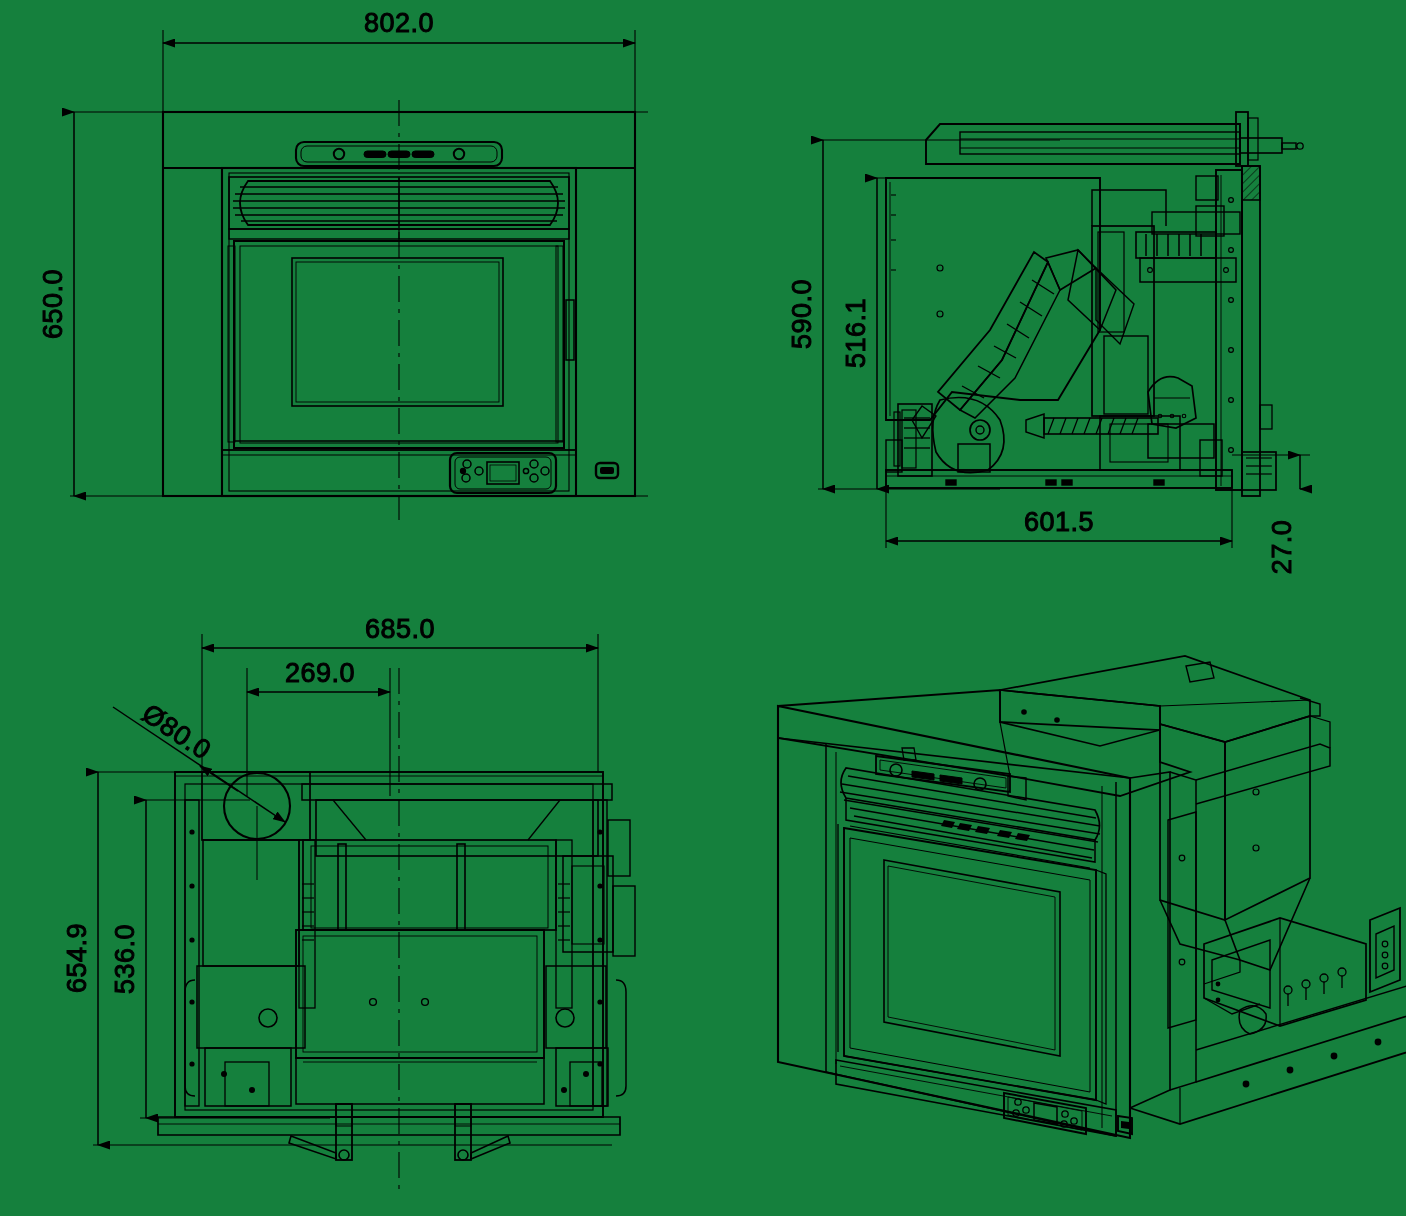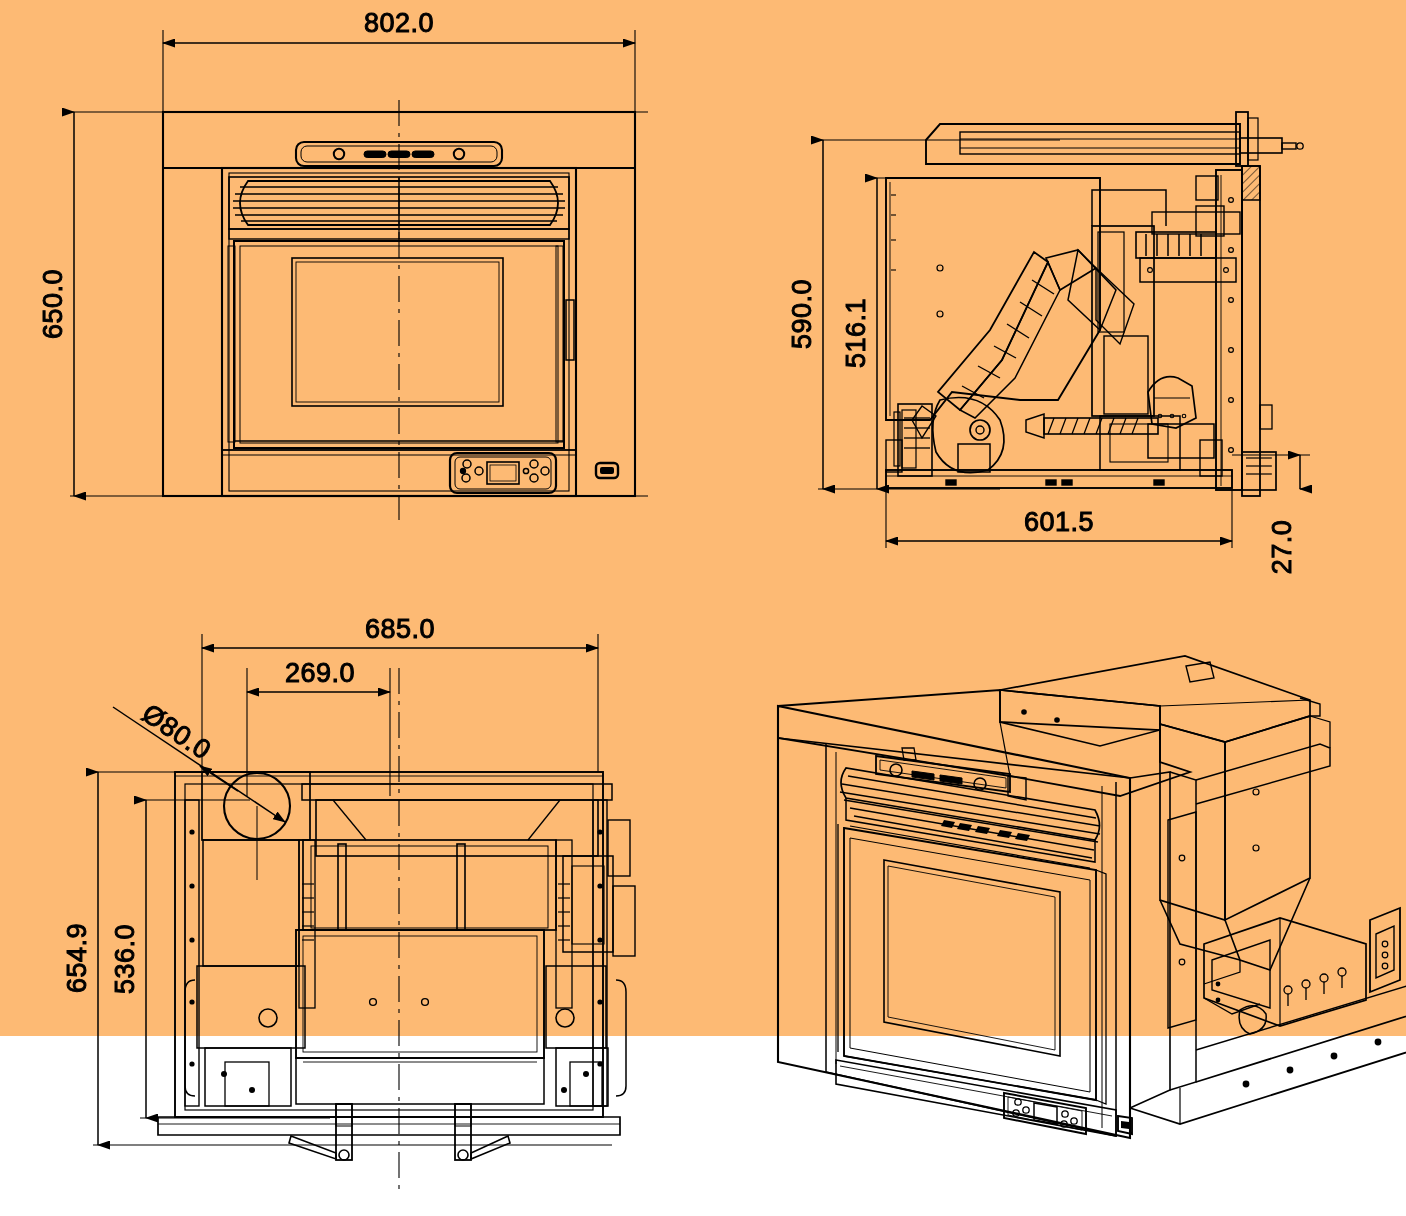--- a/index.html
+++ b/index.html
@@ -1,21 +1,21 @@
 <!DOCTYPE html>
 <html><head>
 <meta charset="utf-8">
 <style>
   html,body{margin:0;padding:0;background:#ffffff;}
   body{
     width:1406px;height:1216px;overflow:hidden;
     font-family:"Liberation Sans", sans-serif;
     color:#000;
   }
-  #sheet{position:relative;width:1406px;height:1036px;background:#fdba74;}
+  #sheet{position:relative;width:1406px;height:1216px;background:#15803d;}
   svg{display:block;}
   .dimtext{
     font-family:"Liberation Sans", sans-serif;
     font-size:27px;
     fill:#000;
     letter-spacing:0.5px;
   }
 </style>
 </head>
 <body>

